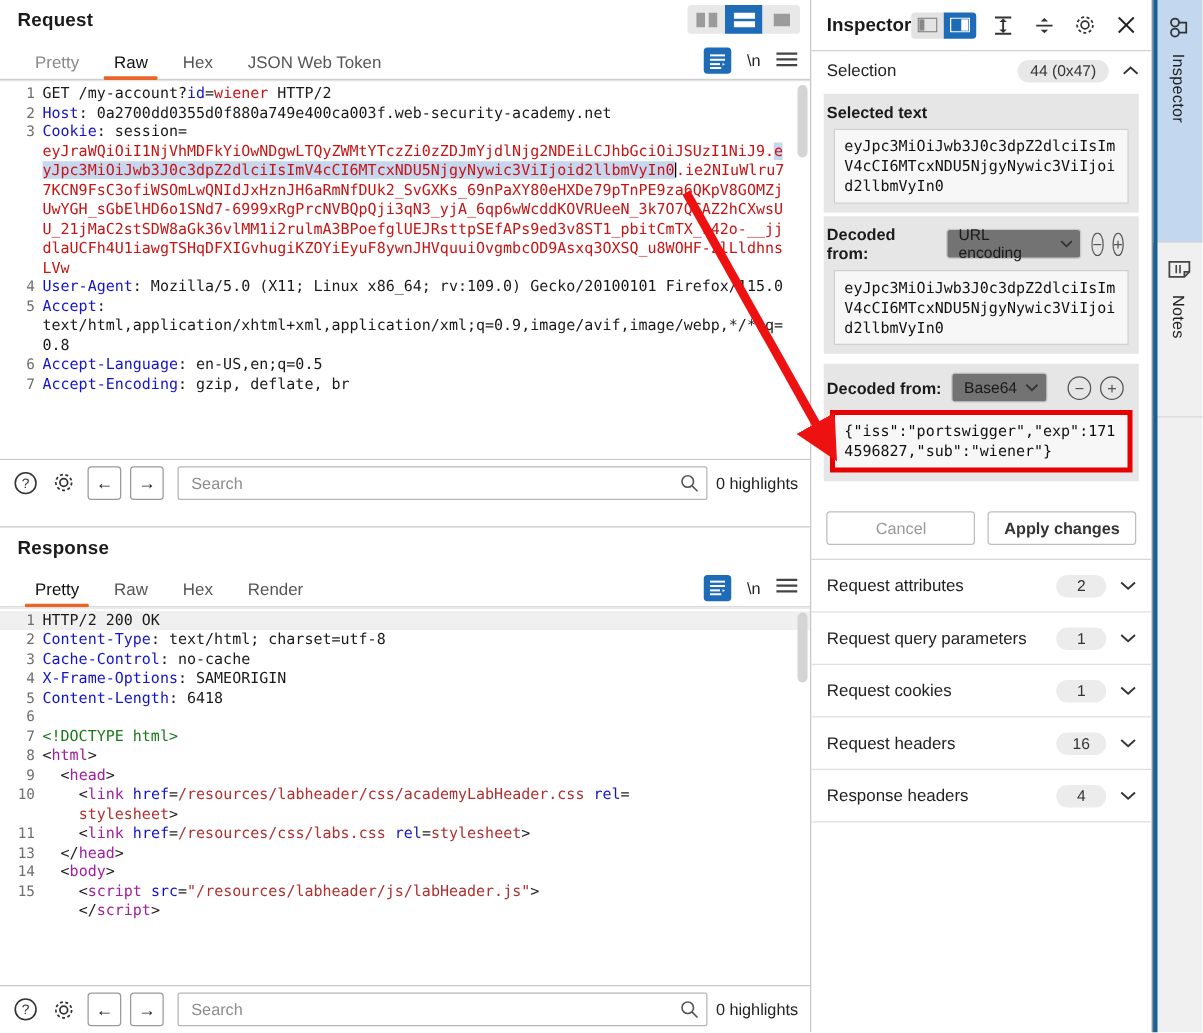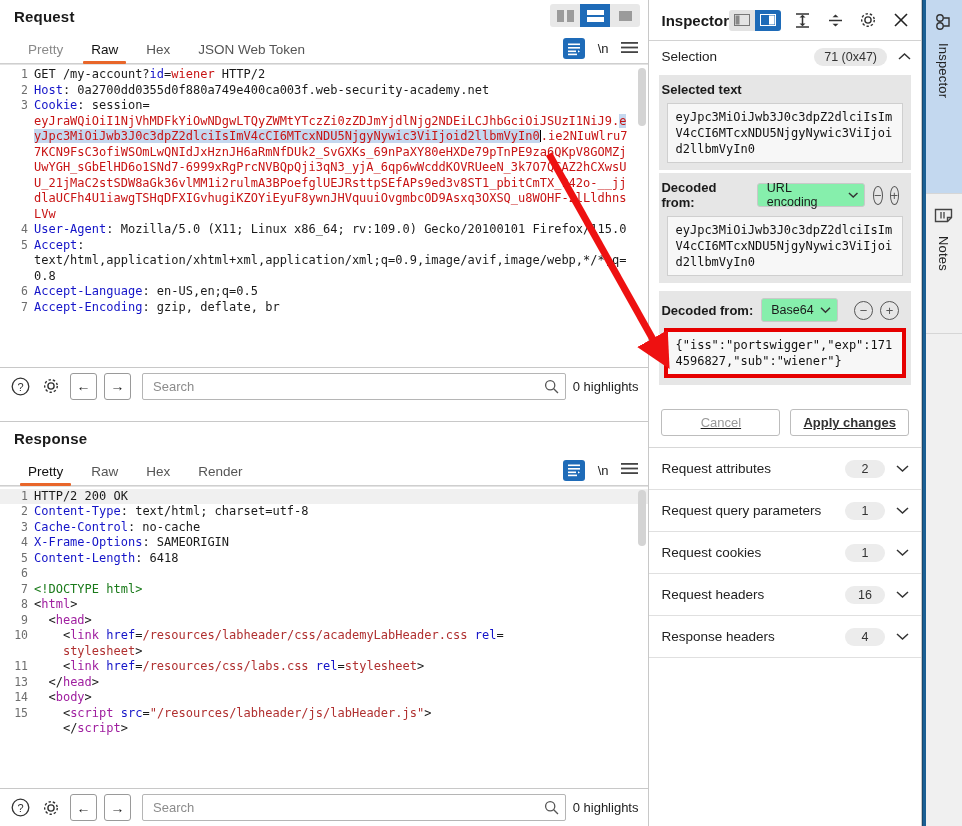--- a/index.html
+++ b/index.html
@@ -93,31 +93,31 @@
   .insp-body{flex:1 1 auto;overflow:hidden;}
   .sel-row{height:31px;display:flex;align-items:center;padding:0 10px 0 12px;}
   .sel-label{font-size:13.5px;color:#222;text-align:right;}
   .badge{margin-left:auto;background:#e8e8e8;border-radius:11px;padding:2px 10px;
          font-size:12.5px;color:#333;}
   .chev{margin-left:10px;width:14px;display:flex;align-items:center;justify-content:center;cursor:pointer;}
 
   .sect{margin:3px 10px 0 10px;background:#e6e6e6;padding:0 0 7px 0;}
   .sect-head{display:flex;align-items:center;padding:7px 8px 6px 2px;gap:8px;}
   .sect-head b{font-size:13px;}
-  .combo{background:#86efac;border:1px solid #c9c9c9;border-radius:3px;height:22px;
+  .combo{background:#737373;border:1px solid #c9c9c9;border-radius:3px;height:22px;
          display:flex;align-items:center;padding:0 6px 0 9px;gap:6px;font-size:12.5px;cursor:pointer;}
   .pm{display:flex;gap:7px;margin-left:auto;padding-right:4px;}
   .circbtn{width:17px;height:17px;border:1.6px solid #555;border-radius:50%;
            display:flex;align-items:center;justify-content:center;cursor:pointer;
            color:#555;font-size:13px;line-height:1;}
   .txtbox{margin:0 8px;background:#f7f7f7;border:1px solid #cfcfcf;padding:5px 7px;
           font-family:"DejaVu Sans Mono",monospace;font-size:12px;line-height:16px;
           color:#111;word-break:break-all;white-space:pre-wrap;}
 
-  .btnrow{display:flex;gap:10px;padding:12px 12px 11px 12px;border-bottom:1px solid #d7d7d7;text-decoration:underline;}
+  .btnrow{display:flex;gap:10px;padding:12px 12px 11px 12px;border-bottom:1px solid #d7d7d7;}
   .btn{flex:1;height:25px;border:1px solid #bdbdbd;border-radius:3px;background:#fff;
        display:flex;align-items:center;justify-content:center;font-size:13px;cursor:pointer;}
   .btn.disabled{color:#999;}
   .btn.primary{font-weight:bold;color:#333;}
 
   .acc-row{height:41px;display:flex;align-items:center;padding:0 12px;
            border-bottom:1px solid #e0e0e0;cursor:pointer;}
   .acc-label{font-size:13.5px;color:#222;}
   .acc-badge{margin-left:auto;background:#ececec;border-radius:11px;min-width:22px;
              text-align:center;padding:2px 9px;font-size:12.5px;color:#333;}
@@ -434,21 +434,21 @@
               <line x1="14" y1="2" x2="2" y2="14" stroke="#222" stroke-width="1.6"></line>
             </svg>
         </div>
       </div>
     </div>
 
     <div class="insp-body">
 
       <div class="sel-row">
         <span class="sel-label">Selection</span>
-        <span class="badge">71 (0x47)</span>
+        <span class="badge">44 (0x47)</span>
         <span class="chev">
           <svg width="13" height="9" viewBox="0 0 13 9">
               <path d="M1 7 L6.5 2 L12 7" fill="none" stroke="#333" stroke-width="1.5"></path>
             </svg>
         </span>
       </div>
 
       <div class="sect">
         <div class="sect-head">
           <b>Selected text</b>

